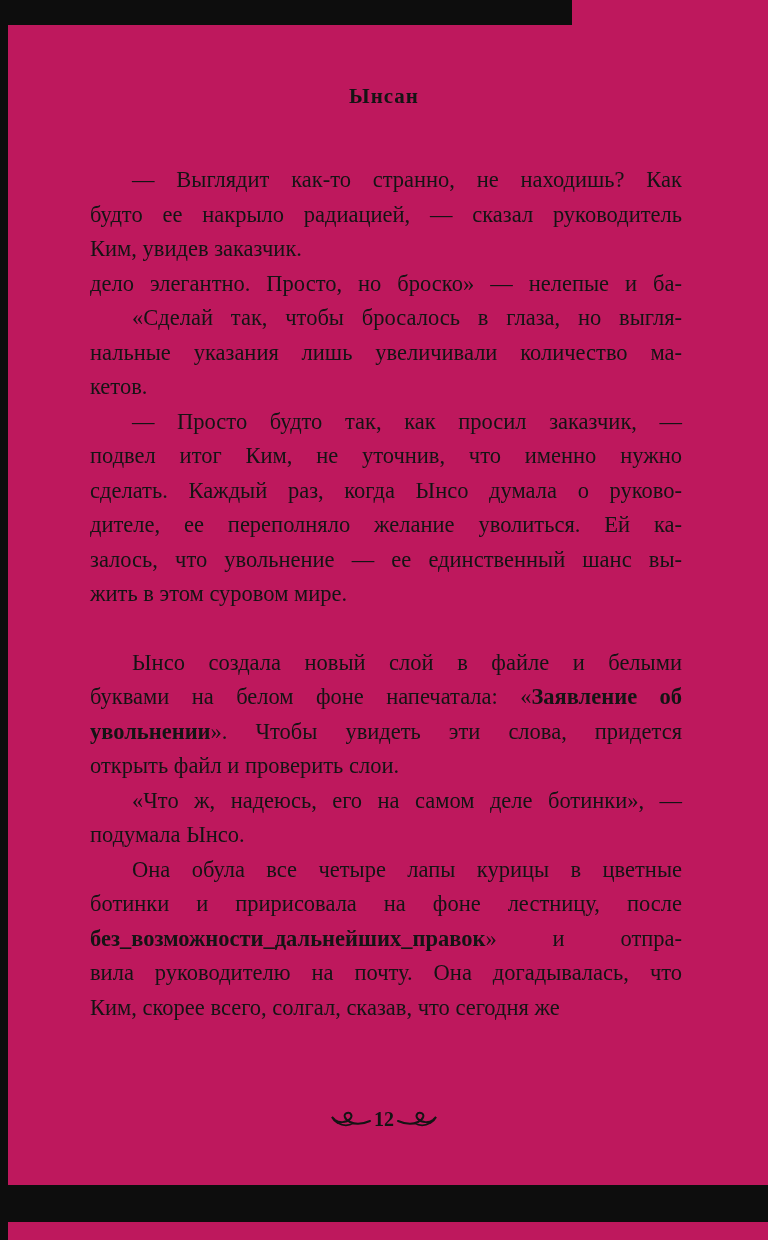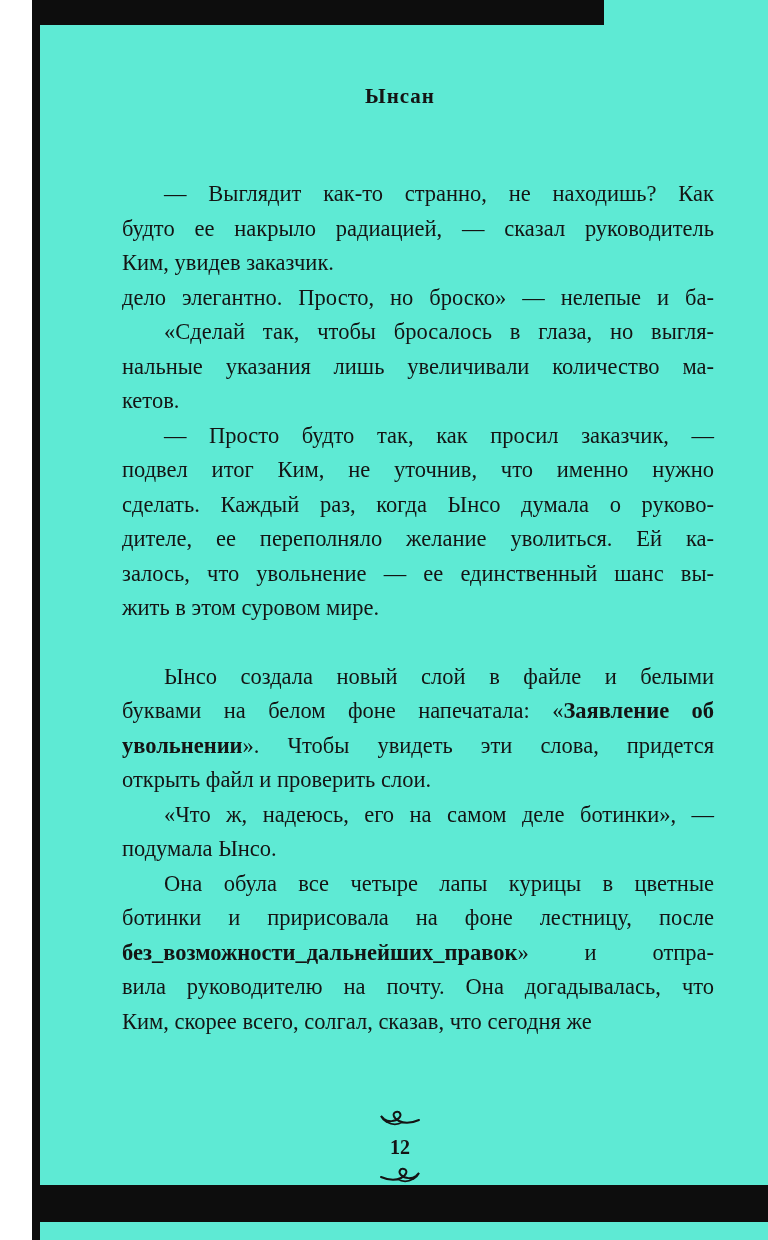--- a/index.html
+++ b/index.html
@@ -6,64 +6,61 @@
   body{
     width:768px;height:1240px;
     background:#ffffff;
     font-family:"Liberation Serif","DejaVu Serif",serif;
     color:#141414;
     position:relative;
     overflow:hidden;
   }
   .page{
     position:absolute;inset:0;
-    background:#5eead4;
-    margin-left:32px;
+    background:#be185d;
   }
   
   .edge{position:absolute;background:#0d0d0d;}
   .edge-top{top:0;left:0;width:572px;height:25px;}
   .edge-left{top:0;left:0;width:8px;height:1240px;}
   .edge-bottom{left:0;top:1185px;width:768px;height:37px;}
   
   .running-head{
     position:absolute;top:84px;left:0;right:0;
     text-align:center;
     font-weight:700;
     font-size:21px;
     letter-spacing:1px;
   }
   
   .body-text{
     position:absolute;
-    top:177px;
+    top:163px;
     left:90px;
     width:592px;
     font-size:22.5px;
     line-height:34.5px;
   }
   .para{margin:0;}
   .para.section-break{margin-top:34px;}
   .line{
     text-align:justify;
     text-align-last:justify;
     white-space:normal;
   }
   .line.first{text-indent:42px;}
   .line.last{text-align-last:left;}
   .bold{font-weight:700;}
   
   .footer{
     position:absolute;
     top:1108px;left:0;right:0;
     display:flex;
-    align-items:center;
+    align-items:flex-end;
     justify-content:center;
-    gap:6px;
-    flex-direction:column;
   }
   .page-number{
     font-weight:700;
     font-size:20px;
     padding:0 2px;
   }
   .ornament{width:42px;height:22px;display:block;}
   .ornament.flip{transform:scaleX(-1);}
 </style>
 </head>

